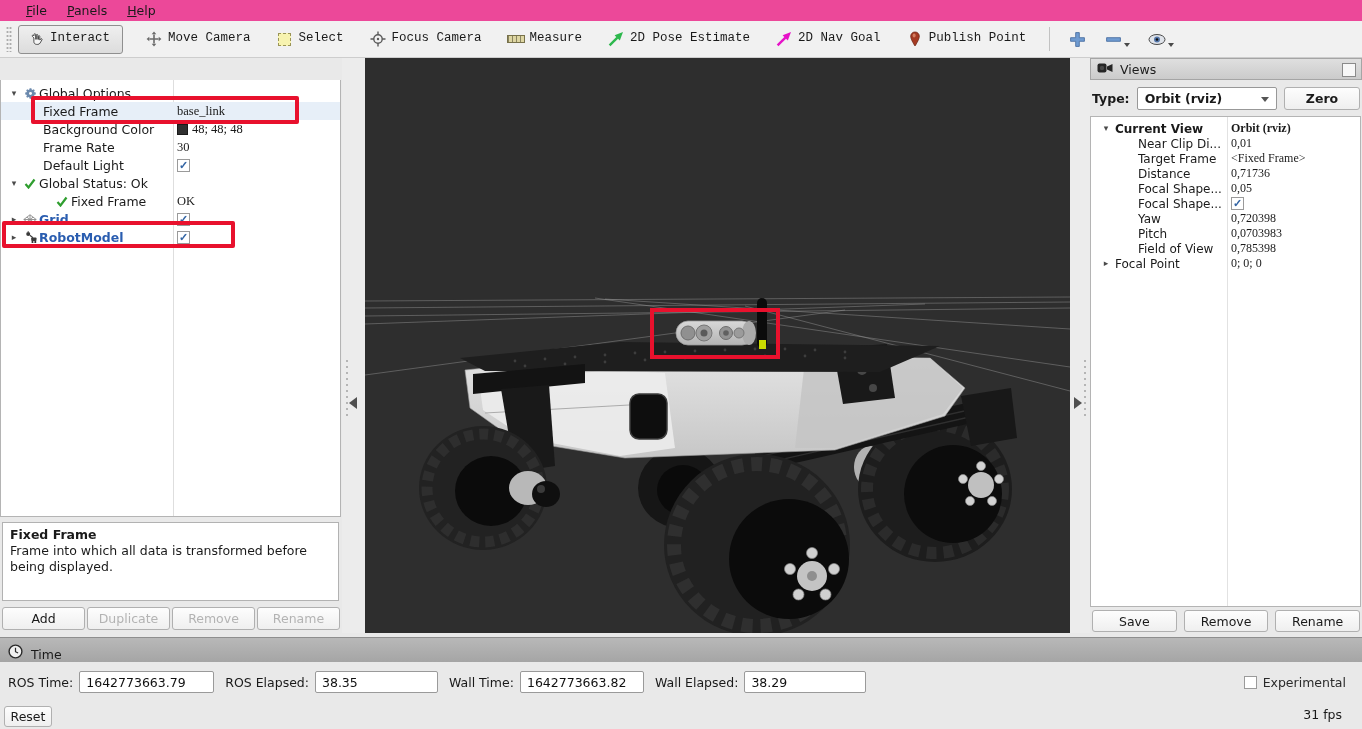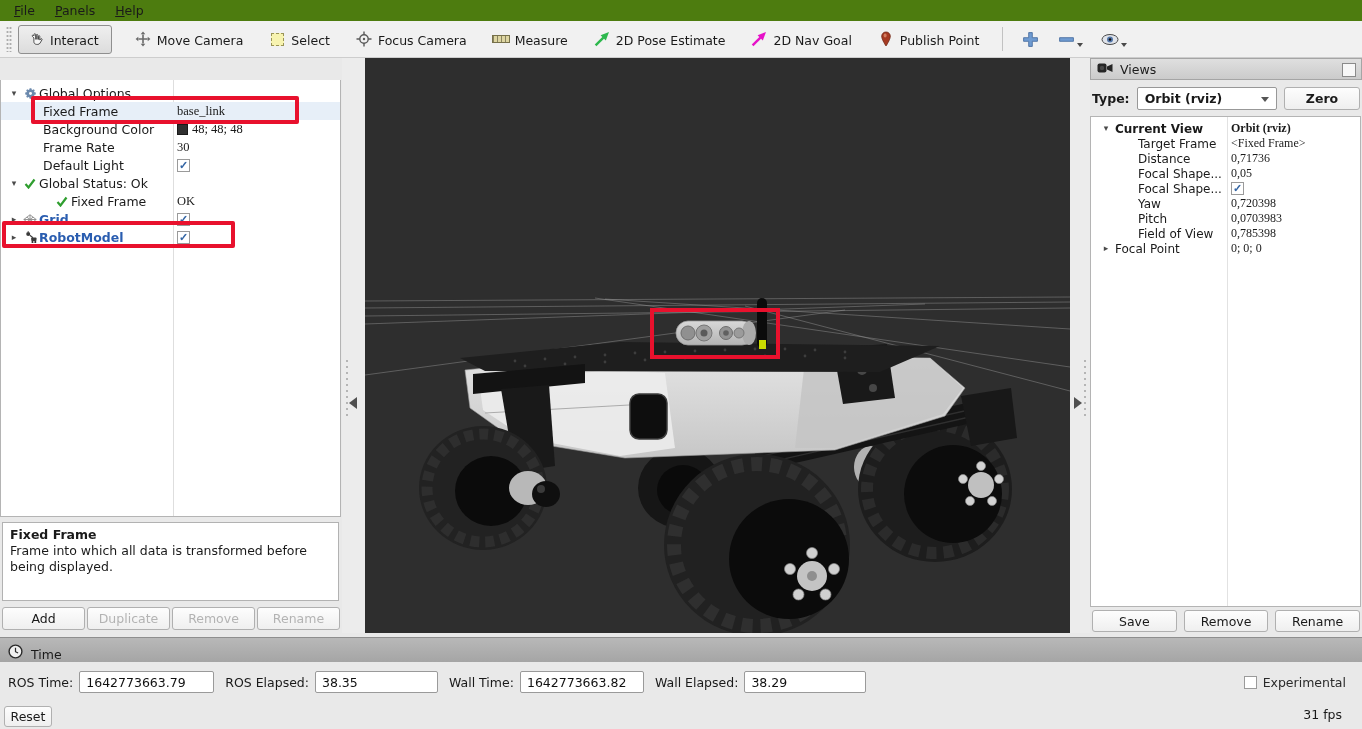--- a/index.html
+++ b/index.html
@@ -3,32 +3,32 @@
 <meta charset="utf-8">
 <style>
   * { box-sizing: border-box; }
   html,body { margin:0; padding:0; }
   body {
     width:1362px; height:729px; overflow:hidden; position:relative;
     background:#e9e9e9; color:#1a1a1a;
     font-family:"DejaVu Sans", sans-serif; font-size:12.5px;
   }
   
-  .menubar { position:absolute; top:0; left:0; right:0; height:21px; background:#4d7c0f;
-    display:flex; align-items:center; padding-left:4px; }
+  .menubar { position:absolute; top:0; left:0; right:0; height:21px; background:#ec4899;
+    display:flex; align-items:center; padding-left:16px; }
   .menu-item { padding:2px 10px; cursor:default; }
   .menu-item .lbl { display:inline-block; }
   .menu-item .lbl::first-letter { text-decoration:underline; }
   
   .toolbar { position:absolute; top:21px; left:0; right:0; height:37px; background:#f1f1f1;
     border-bottom:1px solid #cdcdcd; display:flex; align-items:center; padding-left:4px; }
   .thandle { width:6px; height:26px; margin:0 6px 0 2px;
     background-image:radial-gradient(circle, #adadad 1px, transparent 1.2px);
     background-size:3px 4px; }
-  .tool { display:flex; align-items:flex-end; gap:5px; padding:5px 8px; margin-right:9px; white-space:nowrap; }
+  .tool { display:flex; align-items:flex-start; gap:5px; padding:5px 8px; margin-right:9px; white-space:nowrap;font-family:Liberation Mono, monospace; }
   .tool.active { background:linear-gradient(#efefef,#dcdcdc); border:1px solid #8f8f8f;
     border-radius:3px; padding:5px 12px 5px 8px; margin-right:14px; }
   .ticon { width:18px; height:17px; display:inline-flex; align-items:center; justify-content:center; flex:none; }
   .selbox { width:13px; height:13px; background:#f7f3b0; border:1px dashed #9a9456; }
   .ruler { width:18px; height:8px; background:#ded6a2; border:1px solid #77714a;
     background-image:repeating-linear-gradient(90deg,#8a8460 0 1px, transparent 1px 4px); }
   .tsep { width:1px; height:24px; background:#c2c2c2; margin:0 12px 0 6px; }
   .tsmall { display:flex; align-items:flex-end; padding:4px 6px; margin-right:6px; }
   .dd { width:0; height:0; border-left:3.5px solid transparent; border-right:3.5px solid transparent;
     border-top:4.5px solid #4a4a4a; margin-left:2px; margin-bottom:1px; }
@@ -508,20 +508,26 @@
     <div class="colsep"></div>
 
     <div class="trow vrow pl6">
       <span class="exp">▾</span>
       <span class="rlabel vbold">Current View</span>
       <span class="rval vbold">
           <span>Orbit (rviz)</span>
         </span>
     </div>
     <div class="trow vrow pl47">
+      <span class="rlabel">Near Clip Di...</span>
+      <span class="rval">
+          <span>0,01</span>
+        </span>
+    </div>
+    <div class="trow vrow pl47">
       <span class="rlabel">Target Frame</span>
       <span class="rval">
           <span>&lt;Fixed Frame&gt;</span>
         </span>
     </div>
     <div class="trow vrow pl47">
       <span class="rlabel">Distance</span>
       <span class="rval">
           <span>0,71736</span>
         </span>

